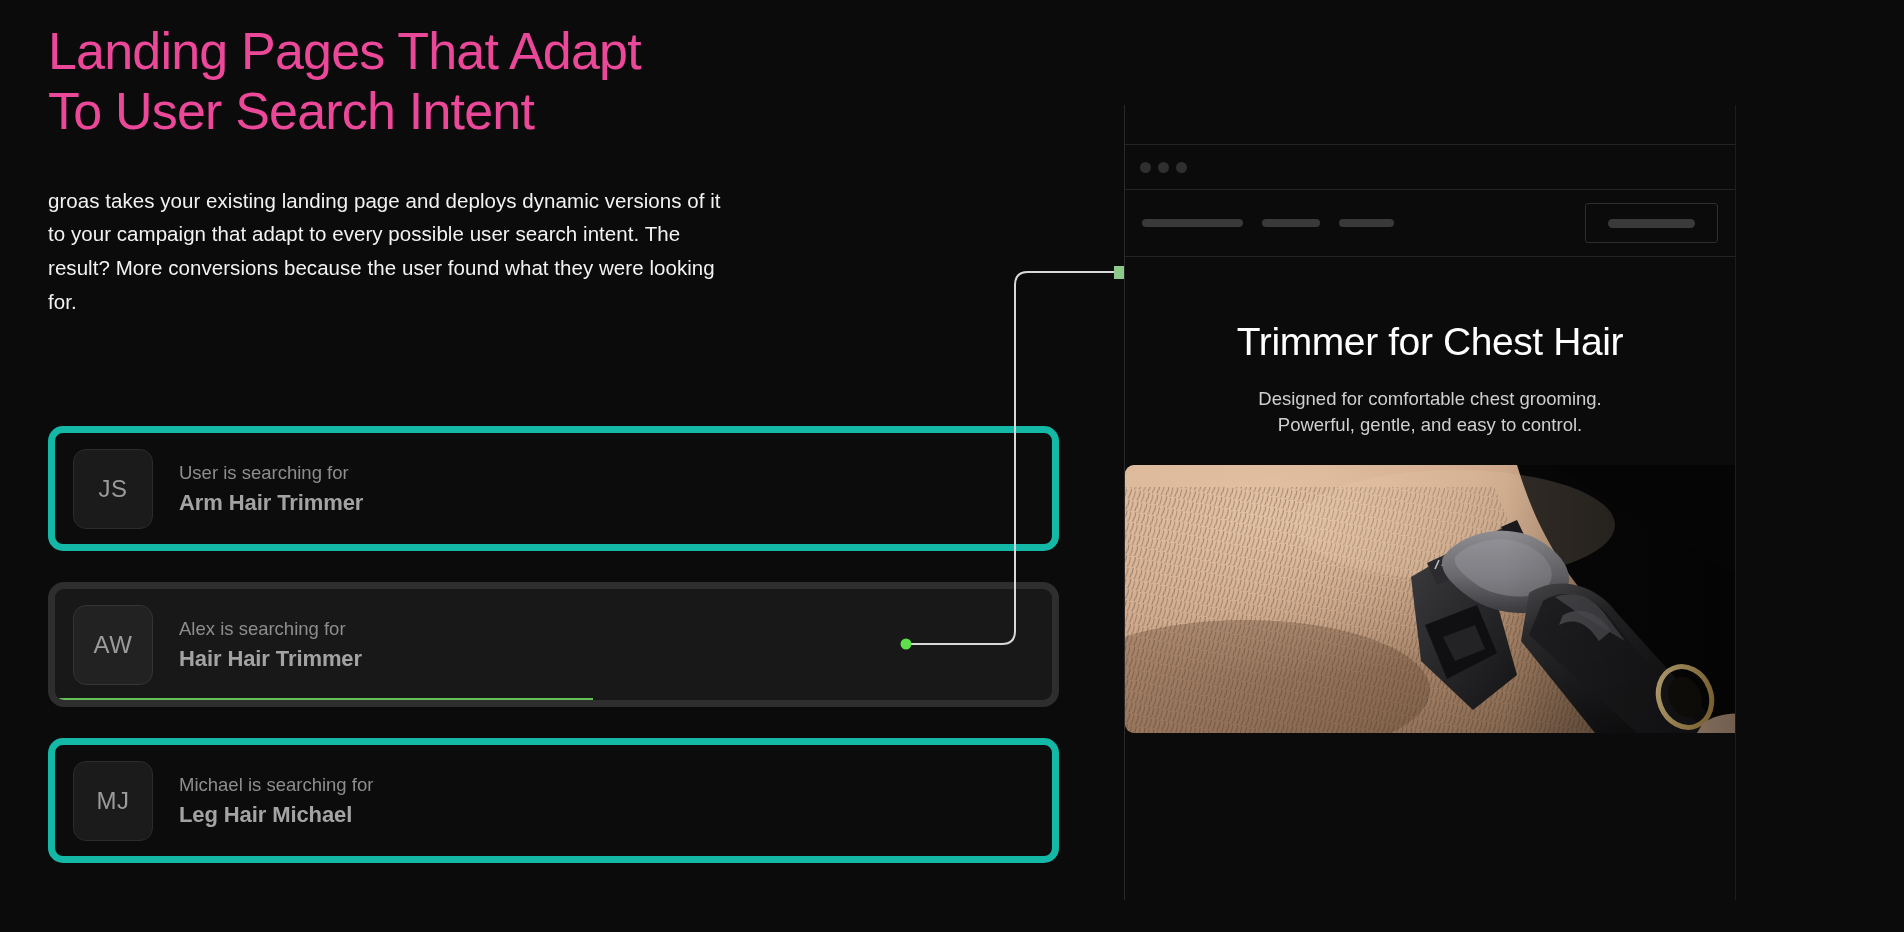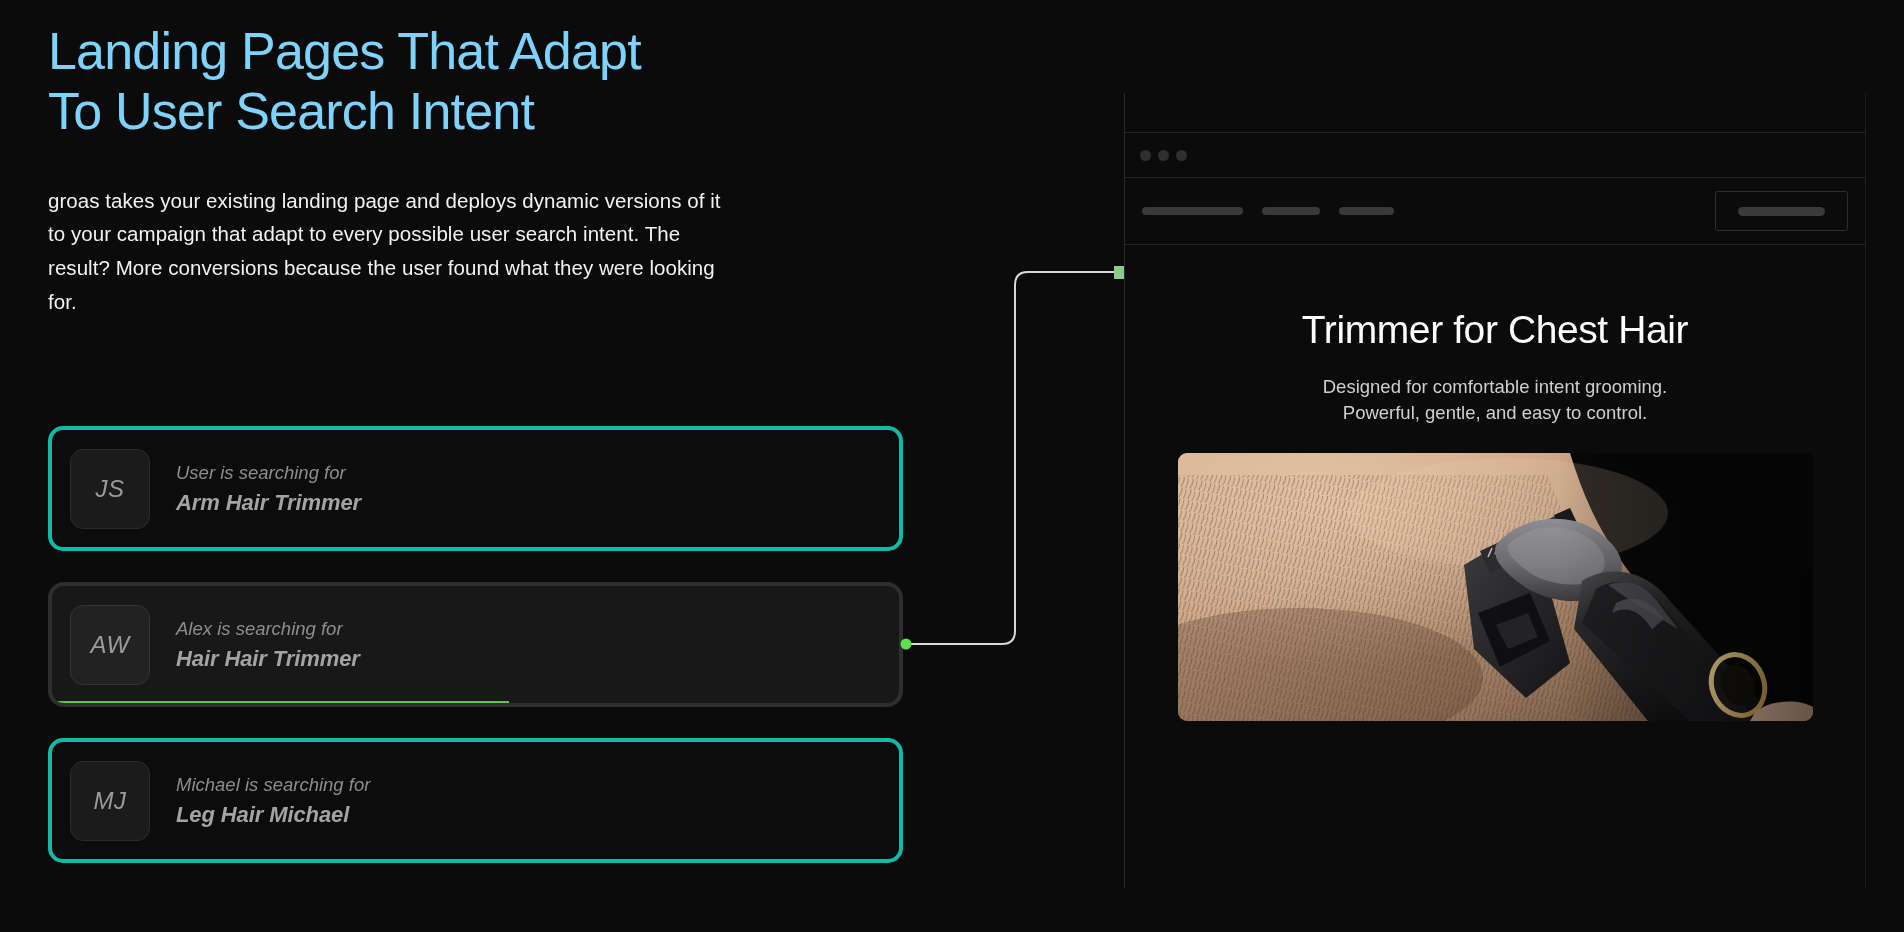--- a/index.html
+++ b/index.html
@@ -28,21 +28,21 @@
     left: 48px;
     top: 22px;
     width: 860px;
   }
 
   .headline {
     font-size: 52px;
     line-height: 1.15;
     font-weight: 400;
     letter-spacing: -0.8px;
-    color: #7dd3fc;
+    color: #ec4899;
     max-width: 720px;
   }
   .headline .l2 { display: block; }
 
   .subcopy {
     margin-top: 42px;
     font-size: 20.5px;
     line-height: 1.65;
     color: #f2f2f2;
     font-weight: 400;
@@ -53,30 +53,29 @@
   
   .cards {
     position: absolute;
     left: 48px;
     top: 426px;
     width: 855px;
   }
 
   .card {
     position: relative;
-    width: 855px;
+    width: 1011px;
     height: 125px;
     border-radius: 15px;
-    border: 4px solid #14b8a6;
+    border: 7px solid #14b8a6;
     background: #0c0c0c;
     display: flex;
     align-items: center;
     margin-bottom: 31px;
     overflow: hidden;
-    font-style: italic;
   }
   .card.active {
     background: #181818;
     border-color: #2e2e2e;
     border-radius: 16px;
   }
   .card:last-child { margin-bottom: 0; margin-top: 8px; }
 
   .avatar {
     width: 80px;
@@ -127,22 +126,22 @@
     top: 240px;
     width: 280px;
     height: 440px;
     pointer-events: none;
   }
 
   
   .browser {
     position: absolute;
     left: 1124px;
-    top: 93px;
-    width: 742px;
+    top: 105px;
+    width: 612px;
     height: 795px;
     background: #0b0b0b;
     border-left: 1px solid #2a2a2a;
     border-right: 1px solid #1d1d1d;
     overflow: hidden;
   }
 
   .chrome-top {
     height: 40px;
     border-bottom: 1px solid #232323;
@@ -297,21 +296,21 @@
         <span class="pill w3"></span>
       </div>
       <div class="nav-cta">
         <span class="pill"></span>
       </div>
     </div>
 
     <div class="hero">
       <div class="hero-title">Trimmer for Chest Hair</div>
       <div class="hero-sub">
-        <span>Designed for comfortable intent grooming.</span>
+        <span>Designed for comfortable chest grooming.</span>
         <span class="l2">Powerful, gentle, and easy to control.</span>
       </div>
 
       <div class="hero-image">
         <svg viewBox="0 0 635 268" preserveAspectRatio="none">
           <defs>
             <linearGradient id="skinG" x1="0" y1="0" x2="1" y2="1">
               <stop offset="0%" stop-color="#d8b295"></stop>
               <stop offset="35%" stop-color="#c9a184"></stop>
               <stop offset="70%" stop-color="#a07e63"></stop>

